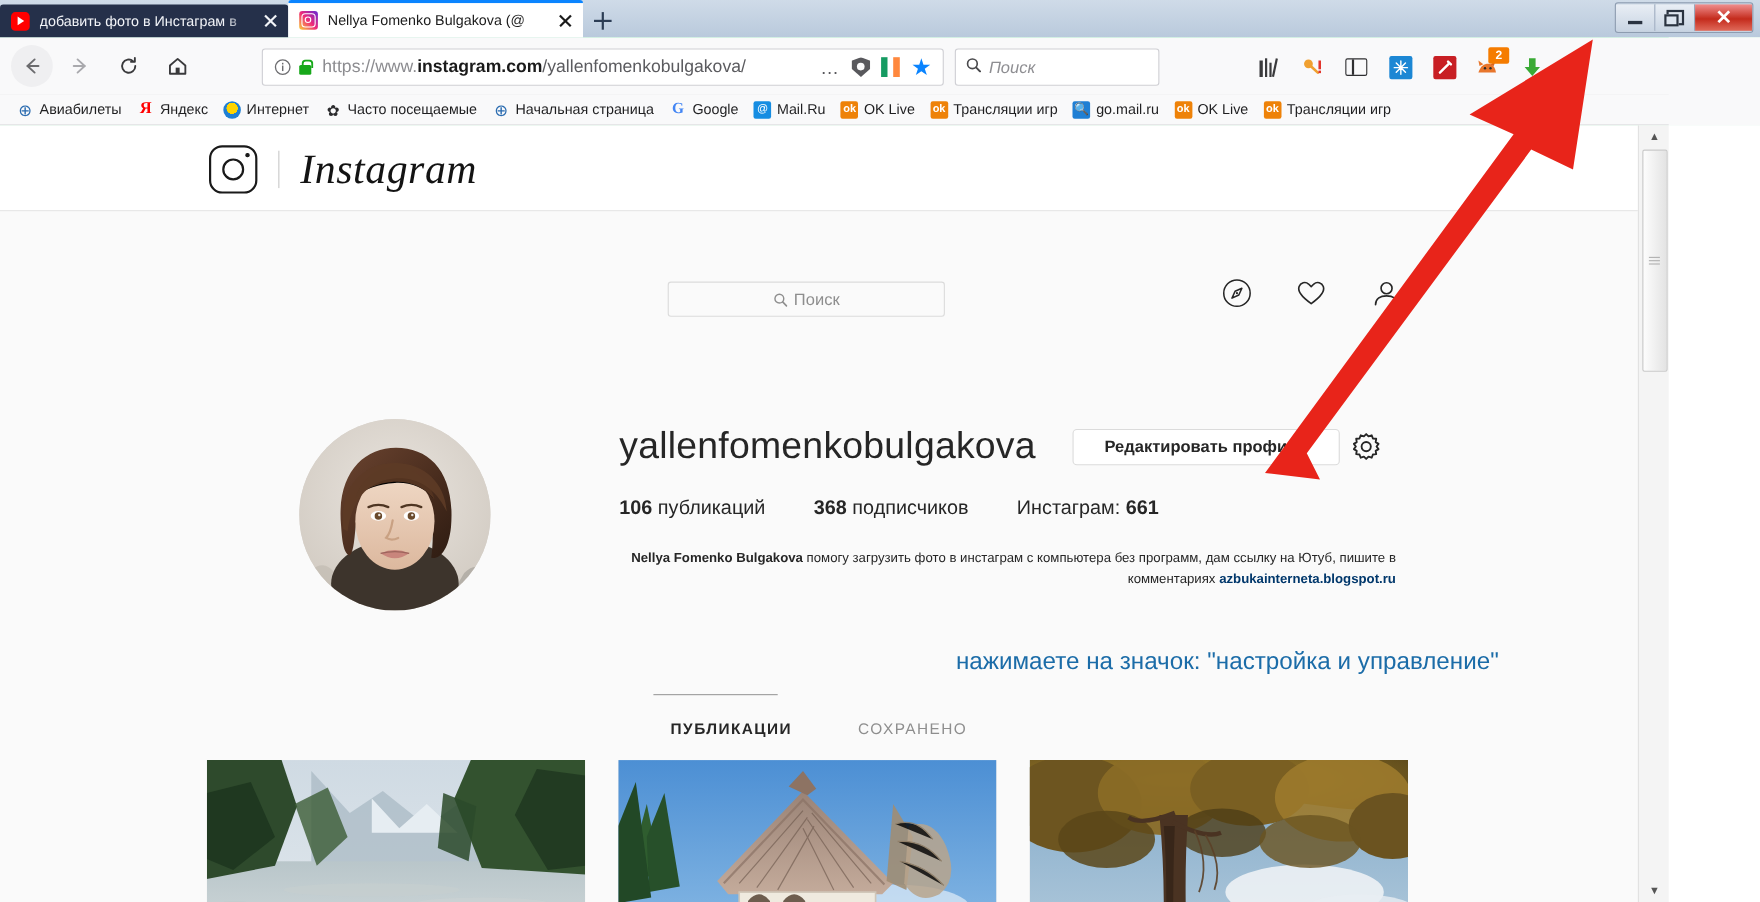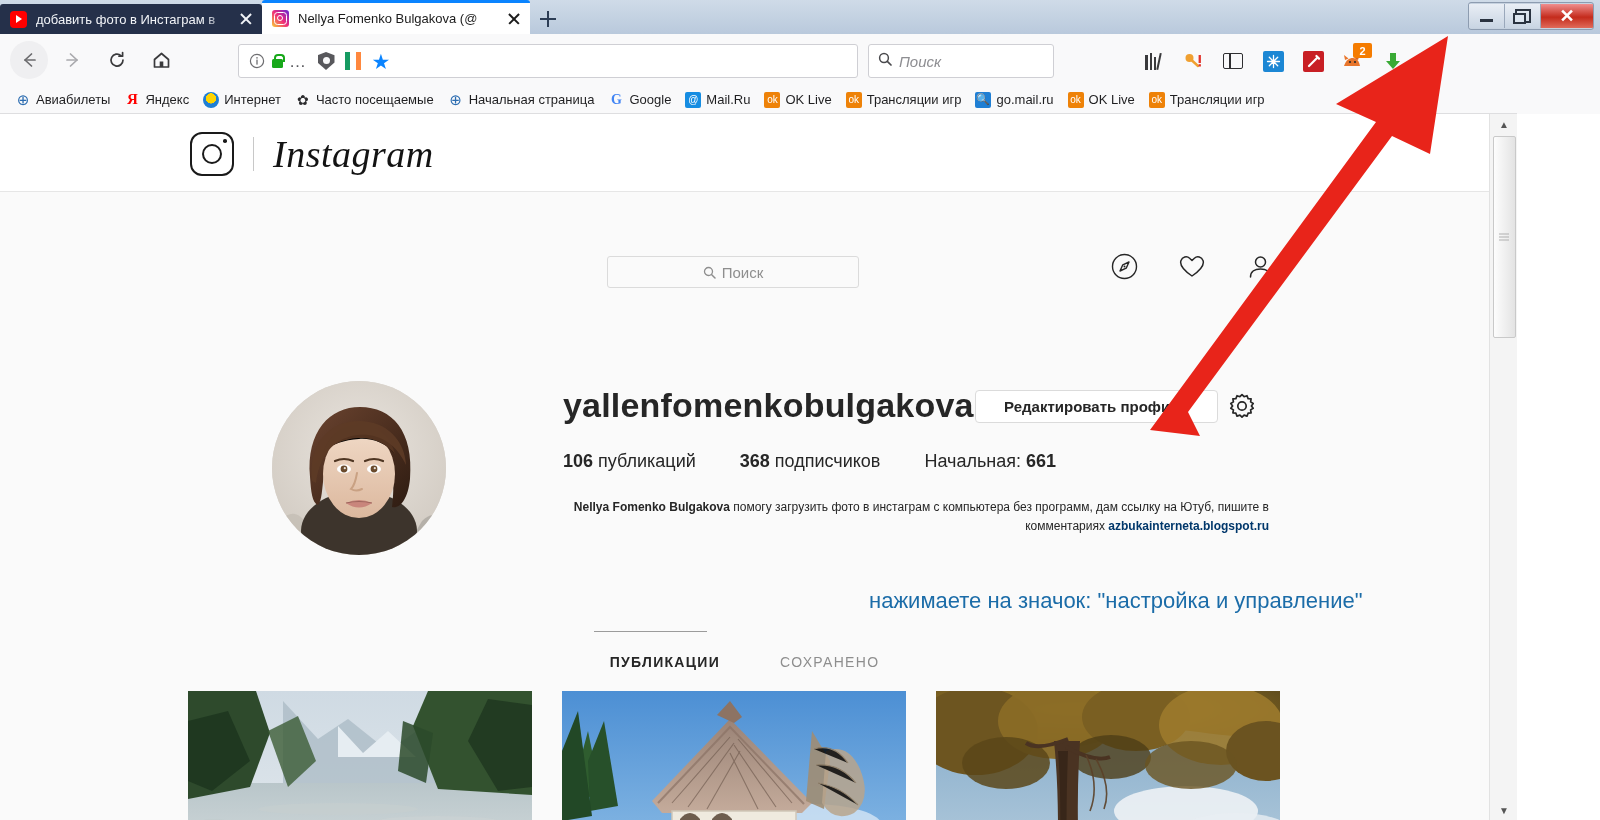--- a/index.html
+++ b/index.html
@@ -221,21 +221,21 @@
     display:flex; align-items:center; gap:5px; padding:2px 7px;
     font-size:13px; color:#1f1f21; white-space:nowrap; cursor:pointer; border-radius:3px;
   }
   .bm-ico { width:16px;height:16px;flex:0 0 16px;display:flex;align-items:center;justify-content:center;font-size:12px;border-radius:2px; }
   .bmi-globe { color:#2b6cb0; font-size:15px; }
   .bmi-ya { color:#ff0000; font-weight:bold; font-family:"Liberation Serif",serif; font-size:15px;}
   .bmi-ie { background: radial-gradient(circle at 50% 40%, #ffd400 0 40%, #1f7fd4 42% 100%); border-radius:50%; }
   .bmi-gear { color:#2b2b2d; font-size:14px; }
   .bmi-google { color:#4285f4; font-weight:bold; font-size:14px; font-family:"Liberation Serif",serif;}
   .bmi-mail { background:#168de2; color:#fff; font-size:10px; }
-  .bmi-ok { background:#ee8208; color:#fff; font-size:10px; font-weight:normal; }
+  .bmi-ok { background:#ee8208; color:#fff; font-size:10px; font-weight:bold; }
   .bmi-search { background:#1f7fd4; color:#fff; font-size:11px; }
   .chev-more {
     position:absolute; right:8px; top:4px; color:#2b2b2d;
     font-size:16px; font-weight:bold; cursor:pointer;
   }
 
   
   .page {
     position:absolute; left:0; top:114px; width:1600px; height:706px;
     background:#fafafa; overflow:hidden;text-align:right;
@@ -274,21 +274,21 @@
 
   .avatar {
     position:absolute; left:272px; top:267px;
     width:174px; height:174px; border-radius:50%;
     overflow:hidden; background:#d9d4ce;
   }
   .avatar .face { width:100%; height:100%; display:block; }
 
   .username {
     position:absolute; left:563px; top:272px;
-    font-size:34px; color:#262626; font-weight:700; letter-spacing:0.2px;
+    font-size:34px; color:#262626; font-weight:400; letter-spacing:0.2px;
   }
   .edit-btn {
     position:absolute; left:975px; top:276px;
     width:243px; height:33px; box-sizing:border-box;
     border:1px solid #dbdbdb; border-radius:4px; background:#fff;
     display:flex; align-items:center; justify-content:center;
     font-size:15px; font-weight:bold; color:#262626; cursor:pointer;
   }
   .gear-btn {
     position:absolute; left:1228px; top:278px;
@@ -426,20 +426,21 @@
 
   <div class="urlbar">
     <span class="url-ident">
       <svg width="16" height="16" viewBox="0 0 16 16">
           <circle cx="8" cy="8" r="6.6" fill="none" stroke="currentColor" stroke-width="1.2"></circle>
           <rect x="7.35" y="6.6" width="1.3" height="5" fill="currentColor"></rect>
           <rect x="7.35" y="4.1" width="1.3" height="1.5" fill="currentColor"></rect>
         </svg>
     </span>
     <span class="lock"></span>
+    <span class="url-text"><span>https://www.</span><b>instagram.com</b><span class="path">/yallenfomenkobulgakova/</span></span>
     <span class="url-icons">
       <span class="dots">…</span>
       <span class="shield"></span>
       <span class="flag-ie">
           <i></i>
           <i></i>
           <i></i>
         </span>
       <span class="star">★</span>
     </span>
@@ -658,21 +659,21 @@
     <div class="gear-btn">
       <svg width="28" height="28" viewBox="0 0 28 28">
         <path d="M14 2.6 l2.1 2.1 2.9 -1 1.1 2.9 3 0.3 -0.5 3 2.6 1.6 -1.8 2.4 1.8 2.4 -2.6 1.6 0.5 3 -3 0.3 -1.1 2.9 -2.9 -1 -2.1 2.1 -2.1 -2.1 -2.9 1 -1.1 -2.9 -3 -0.3 0.5 -3 -2.6 -1.6 1.8 -2.4 -1.8 -2.4 2.6 -1.6 -0.5 -3 3 -0.3 1.1 -2.9 2.9 1 Z" fill="none" stroke="#262626" stroke-width="1.7" stroke-linejoin="round"></path>
         <circle cx="14" cy="14" r="4.2" fill="none" stroke="#262626" stroke-width="1.7"></circle>
       </svg>
     </div>
 
     <div class="stats">
       <span class="st"><b>106</b> <span>публикаций</span></span>
       <span class="st"><b>368</b> <span>подписчиков</span></span>
-      <span class="st"><span>Начальная:</span> <b>661</b></span>
+      <span class="st"><span>Инстаграм:</span> <b>661</b></span>
     </div>
 
     <div class="bio">
       <b>Nellya Fomenko Bulgakova</b><span> помогу загрузить фото в инстаграм с компьютера без</span>
       <span>программ, дам ссылку на Ютуб, пишите в комментариях</span>
       <a href="#">azbukainterneta.blogspot.ru</a>
     </div>
 
     <div class="tabs-divider"></div>
     <div class="tabs">

